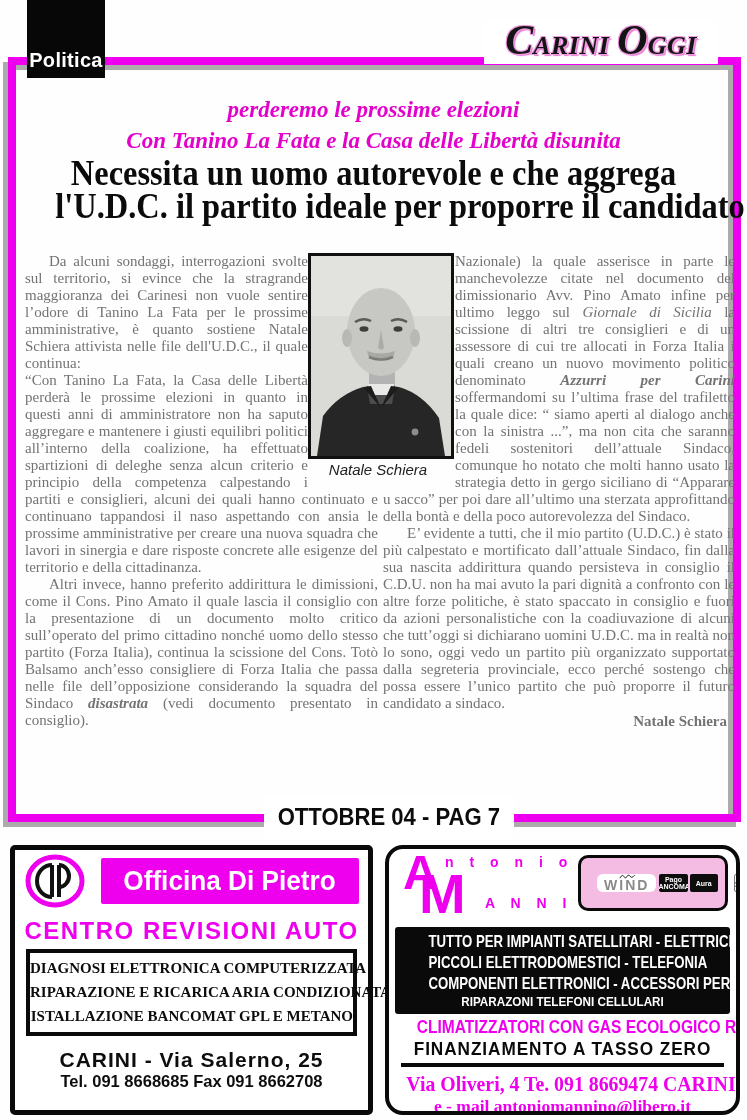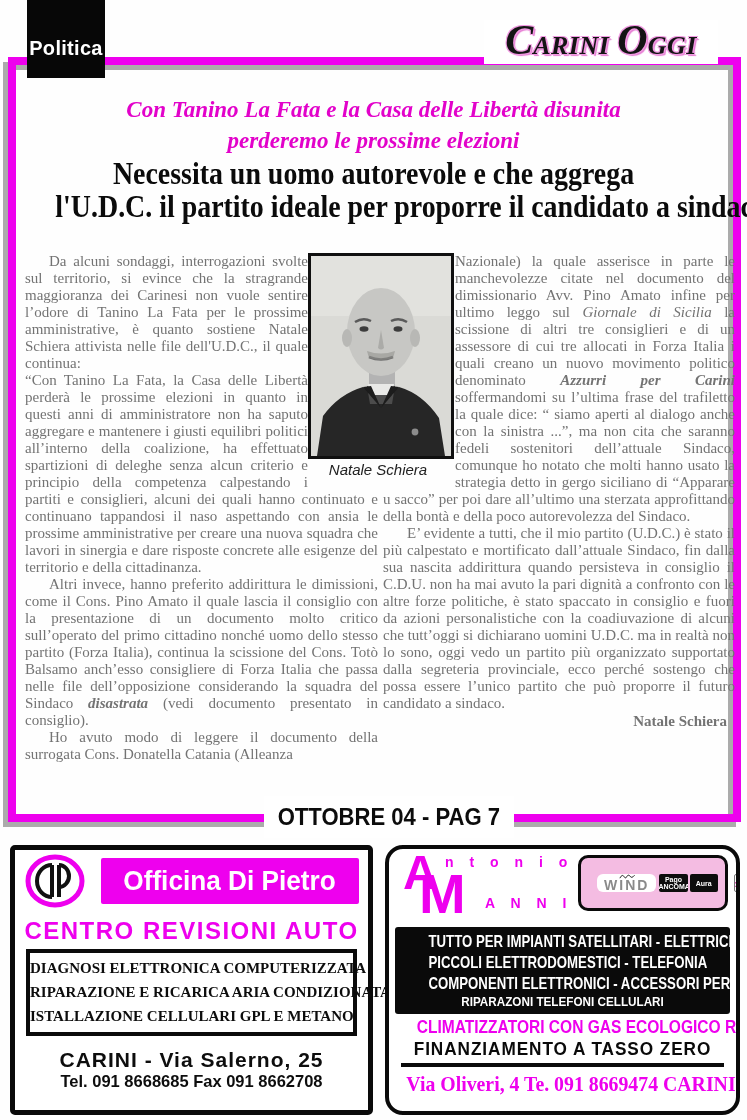--- a/index.html
+++ b/index.html
@@ -6,38 +6,38 @@
   body{width:747px;height:1120px;background:#ffffff;position:relative;overflow:hidden;
        font-family:"Liberation Serif",serif;-webkit-font-smoothing:antialiased;}
   .page{position:absolute;inset:0;background:#fefefe;}
 
   
   .frame{position:absolute;left:8px;top:57px;width:733px;height:765px;box-sizing:border-box;
          border:8px solid #ee00ee;filter:drop-shadow(-5px 5px 0 #ababab);z-index:1;}
 
   
   .politica{position:absolute;left:27px;top:0;width:78px;height:78px;background:#070707;z-index:4;
-            display:flex;align-items:flex-end;justify-content:center;box-sizing:border-box;padding-bottom:18px;}
+            display:flex;align-items:flex-end;justify-content:center;box-sizing:border-box;padding-bottom:6px;}
   .politica span{color:#ffffff;font-family:"Liberation Sans",sans-serif;font-weight:bold;font-size:20px;letter-spacing:.3px;}
 
   
   .masthead{position:absolute;left:484px;top:20px;width:234px;height:44px;background:#ffffff;z-index:4;
             display:flex;align-items:baseline;justify-content:center;
             font-family:"Liberation Serif",serif;font-style:italic;font-weight:bold;color:#141414;
             text-shadow:1px 1px 0 #f19ae2,-1px 1px 0 #f19ae2,1px -1px 0 #f19ae2,-1px -1px 0 #f19ae2,2px 2px 1px #e57ad2;}
   .masthead .big{font-size:42px;line-height:40px;}
   .masthead .small{font-size:26px;letter-spacing:.5px;}
   .masthead .sp{display:inline-block;width:8px;}
 
   
   .kicker{position:absolute;left:40px;top:94px;width:667px;z-index:2;text-align:center;
           color:#e202ca;font-style:italic;font-weight:bold;font-size:23px;line-height:31px;}
   .kicker div{white-space:nowrap;}
   .headline{position:absolute;left:20px;top:157px;width:707px;z-index:2;text-align:center;
-            color:#0b0b0b;font-weight:bold;font-size:31px;line-height:33px;}
+            color:#0b0b0b;font-weight:bold;font-size:36px;line-height:33px;}
   .headline div{white-space:nowrap;transform:scaleX(.9);transform-origin:center;}
 
   
   .body-area{position:absolute;left:25px;top:253px;width:710px;height:545px;z-index:2;overflow:hidden;}
   .col{position:absolute;top:0;height:100%;font-size:15px;line-height:17px;text-align:justify;color:#737373;}
   .col-left{left:0;width:353px;}
   .col-right{left:358px;width:352px;}
   .col p{margin:0;text-indent:24px;}
   .col p.noindent{text-indent:0;}
   .spacer-r{float:right;width:70px;height:232px;}
@@ -112,37 +112,36 @@
 
   <div class="masthead">
     <span class="big">C</span>
       <span class="small">ARINI</span>
       <span class="sp"></span>
       <span class="big">O</span>
       <span class="small">GGI</span>
   </div>
 
   <div class="kicker">
+    <div>perderemo le prossime elezioni</div>
     <div>Con Tanino La Fata e la Casa delle Libertà disunita</div>
-    <div>perderemo le prossime elezioni</div>
   </div>
 
   <div class="headline">
     <div>Necessita un uomo autorevole e che aggrega</div>
     <div>l'U.D.C. il partito ideale per proporre il candidato a sindaco</div>
   </div>
 
   <div class="body-area">
 
     <div class="col col-left">
       <div class="spacer-r"></div>
       <p>Da alcuni sondaggi, interrogazioni svolte sul territorio, si evince che la stragrande maggioranza dei Carinesi non vuole sentire l’odore di Tanino La Fata per le prossime amministrative, è quanto sostiene Natale Schiera attivista nelle file dell'U.D.C., il quale continua:</p>
       <p class="noindent">“Con Tanino La Fata, la Casa delle Libertà perderà le prossime elezioni in quanto in questi anni di amministratore non ha saputo aggregare e mantenere i giusti equilibri politici all’interno della coalizione, ha effettuato spartizioni di deleghe senza alcun criterio e principio della competenza calpestando i partiti e consiglieri, alcuni dei quali hanno continuato e continuano tappandosi il naso aspettando con ansia le prossime amministrative per creare una nuova squadra che lavori in sinergia e dare risposte concrete alle esigenze del territorio e della cittadinanza.</p>
       <p><span>Altri invece, hanno preferito addirittura le dimissioni, come il Cons. Pino Amato il quale lascia il consiglio con la presentazione di un documento molto critico sull’operato del primo cittadino nonché uomo dello stesso partito (Forza Italia), continua la scissione del Cons. Totò Balsamo anch’esso consigliere di Forza Italia che passa nelle file dell’opposizione considerando la squadra del Sindaco </span><span class="em-bi">disastrata</span><span> (vedi documento presentato in consiglio).</span></p>
-      <p>Ho avuto modo di leggere il documento della surrogata Cons. Donatella Catania (Alleanza</p>
     </div>
 
     <div class="col col-right">
       <div class="spacer-l"></div>
       <p class="noindent"><span>Nazionale) la quale asserisce in parte le manchevolezze citate nel documento del dimissionario Avv. Pino Amato infine per ultimo leggo sul </span><span class="em-i">Giornale di Sicilia</span><span> la scissione di altri tre consiglieri e di un assessore di cui tre allocati in Forza Italia i quali creano un nuovo movimento politico denominato </span><span class="em-bi">Azzurri per Carini</span><span> soffermandomi su l’ultima frase del trafiletto la quale dice: “ siamo aperti al dialogo anche con la sinistra ...”, ma non cita che saranno fedeli sostenitori dell’attuale Sindaco, comunque ho notato che molti hanno usato la strategia detto in gergo siciliano di “Apparare u sacco” per poi dare all’ultimo una sterzata approfittando della bontà e della poco autorevolezza del Sindaco.</span></p>
       <p>E’ evidente a tutti, che il mio partito (U.D.C.) è stato il più calpestato e mortificato dall’attuale Sindaco, fin dalla sua nascita addirittura quando persisteva in consiglio il C.D.U. non ha mai avuto la pari dignità a confronto con le altre forze politiche, è stato spaccato in consiglio e fuori da azioni personalistiche con la coadiuvazione di alcuni che tutt’oggi si dichiarano uomini U.D.C. ma in realtà non lo sono, oggi vedo un partito più organizzato supportato dalla segreteria provinciale, ecco perché sostengo che possa essere l’unico partito che può proporre il futuro candidato a sindaco.</p>
       <div class="sig">Natale Schiera</div>
     </div>
 
     <div class="photo">
@@ -185,21 +184,21 @@
         <path d="M34,11 A10,11 0 0 1 34,33" fill="none" stroke="#111" stroke-width="4"></path>
       </svg>
       <div class="op-title">
         <span>Officina Di Pietro</span>
       </div>
     </div>
     <div class="op-sub">CENTRO REVISIONI AUTO</div>
     <div class="op-services">
       <div>DIAGNOSI ELETTRONICA COMPUTERIZZATA</div>
       <div>RIPARAZIONE E RICARICA ARIA CONDIZIONATA</div>
-      <div>ISTALLAZIONE CELLULARI GPL E METANO</div>
+      <div>ISTALLAZIONE BANCOMAT GPL E METANO</div>
     </div>
     <div class="op-address">CARINI  -  Via Salerno, 25</div>
     <div class="op-phone">Tel. 091 8668685 Fax 091 8662708</div>
   </div>
 
   <div class="ad-right">
     <div class="am-row">
       <span class="am-a">A</span>
       <span class="am-ntonio">n t o n i o</span>
       <span class="am-m">M</span>
@@ -228,15 +227,16 @@
     <div class="mn-services">
       <div class="l">TUTTO PER IMPIANTI  SATELLITARI - ELETTRICITA'</div>
       <div class="l">PICCOLI  ELETTRODOMESTICI - TELEFONIA</div>
       <div class="l">COMPONENTI ELETTRONICI - ACCESSORI PER PC</div>
       <div class="l4">RIPARAZONI TELEFONI CELLULARI</div>
     </div>
     <div class="mn-promo1">CLIMATIZZATORI CON GAS ECOLOGICO R 407C</div>
     <div class="mn-promo2">FINANZIAMENTO A TASSO ZERO</div>
     <div class="mn-rule"></div>
     <div class="mn-address">Via Oliveri, 4 Te. 091 8669474 CARINI</div>
+    <div class="mn-email">e - mail antoniomannino@libero.it</div>
   </div>
 
 </div>
 
 </body></html>

